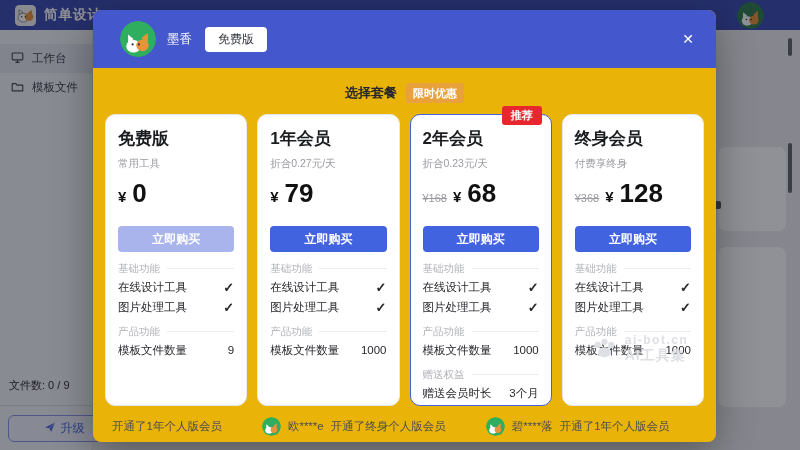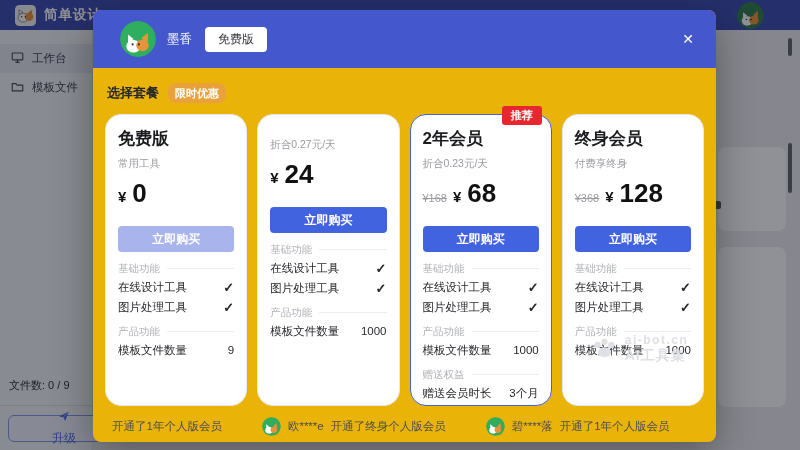--- a/index.html
+++ b/index.html
@@ -17,44 +17,44 @@
   .side-items { padding-top:14px; }
   .side-item { display:flex; align-items:flex-end; gap:8px; padding:7px 0 7px 11px; font-size:11.5px; color:#3c414c; cursor:pointer; }
   .side-item.active { background:#e3e6ee; }
   .side-item svg { flex:none; }
 
   .side-footer { position:absolute; left:0; right:0; bottom:0; }
   .file-count { font-size:11px; color:#2e2e33; padding:0 9px 12px; }
   .side-div { border-top:1px solid #dcdde2; }
   .upgrade-btn { display:flex; align-items:center; justify-content:center; gap:5px; margin:9px 0 8px 8px;
     width:112px; height:27px; background:#eef1fc; border:1px solid #8296ea; border-radius:6px;
-    color:#4a66e0; font-size:12px; cursor:pointer; font-family:inherit;flex-direction:column; }
+    color:#4a66e0; font-size:12px; cursor:pointer; font-family:inherit; }
 
   .bg-card { position:absolute; background:#ffffff; border-radius:8px; }
   .bg-dot { position:absolute; width:8px; height:8px; background:#55565c; border-radius:2px; }
   .bg-scrollbar { position:absolute; width:4px; background:#63646a; border-radius:2px; }
 
   
   .overlay { position:absolute; inset:0; background:rgba(14,16,26,0.46); z-index:10; }
   .modal { position:absolute; left:93px; top:10px; width:623px; height:432px; background:#eab308; border-radius:8px;
     z-index:20; box-shadow:0 12px 40px rgba(0,0,0,0.35); display:flex; flex-direction:column; overflow:hidden; }
 
   .modal-header { height:58px; background:#4457cd; display:flex; align-items:center; padding:0 16px 0 27px; flex:none; }
   .m-avatar { width:36px; height:36px; border-radius:50%; overflow:hidden; flex:none; }
   .m-name { color:#fff; font-size:12.5px; margin-left:11px; }
   .m-badge { margin-left:13px; background:#fff; border-radius:4px; padding:4px 13px; font-size:12px; color:#33363e; cursor:pointer; }
   .m-close { margin-left:auto; color:#fff; font-size:14px; cursor:pointer; padding:4px 6px; }
 
   .modal-body { flex:1; padding:10px 12px 0; position:relative; }
-  .tab-row { display:flex; align-items:center; gap:9px; margin:5px 2px 0; }
+  .tab-row { display:flex; align-items:center; gap:9px; margin:5px 2px 0;justify-content:center; }
   .tab-label { font-size:13px; font-weight:700; color:#24262c; cursor:pointer; }
-  .promo-badge { background:#e9a23b; color:#fff; font-size:11px; font-weight:700; padding:2.5px 7px; border-radius:8px; }
+  .promo-badge { background:#e9a23b; color:#fff; font-size:11px; font-weight:700; padding:2.5px 7px; border-radius:2px; }
 
   .plans { display:flex; gap:10px; margin-top:11px; }
-  .plan { flex:1; border:1px solid #e7e8ec; border-radius:16px; padding:14px 12px; height:292px; position:relative; background:#fff; }
+  .plan { flex:1; border:1px solid #e7e8ec; border-radius:10px; padding:14px 12px; height:292px; position:relative; background:#fff; }
   .plan.recommended { border-color:#4263e0; }
   .rec-badge { position:absolute; top:-9px; right:9px; background:#e8262d; color:#fff; font-size:11px; font-weight:700;
     padding:2px 9px; border-radius:3px; }
 
   .plan-name { font-size:17px; font-weight:700; color:#1b1c20; line-height:19px; }
   .plan-sub { font-size:10.5px; color:#9a9aa1; margin-top:9px; line-height:12px; }
   .price-row { display:flex; align-items:baseline; gap:6px; margin-top:9px; height:28px; }
   .orig-price { font-size:11px; color:#9a9aa1; text-decoration:line-through; }
   .cur-sym { font-size:15px; font-weight:700; color:#111; }
   .cur-price { font-size:26px; font-weight:700; color:#111; }
@@ -195,24 +195,25 @@
               <span class="check">✓</span>
             </div>
           <div class="sec-title">产品功能</div>
           <div class="feat">
               <span>模板文件数量</span>
               <span>9</span>
             </div>
         </div>
 
         <div class="plan">
+          <div class="plan-name">1年会员</div>
           <div class="plan-sub">折合0.27元/天</div>
           <div class="price-row">
             <span class="cur-sym">¥</span>
-            <span class="cur-price">24</span>
+            <span class="cur-price">79</span>
           </div>
           <button class="buy-btn">立即购买</button>
           <div class="sec-title">基础功能</div>
           <div class="feat">
               <span>在线设计工具</span>
               <span class="check">✓</span>
             </div>
           <div class="feat">
               <span>图片处理工具</span>
               <span class="check">✓</span>

